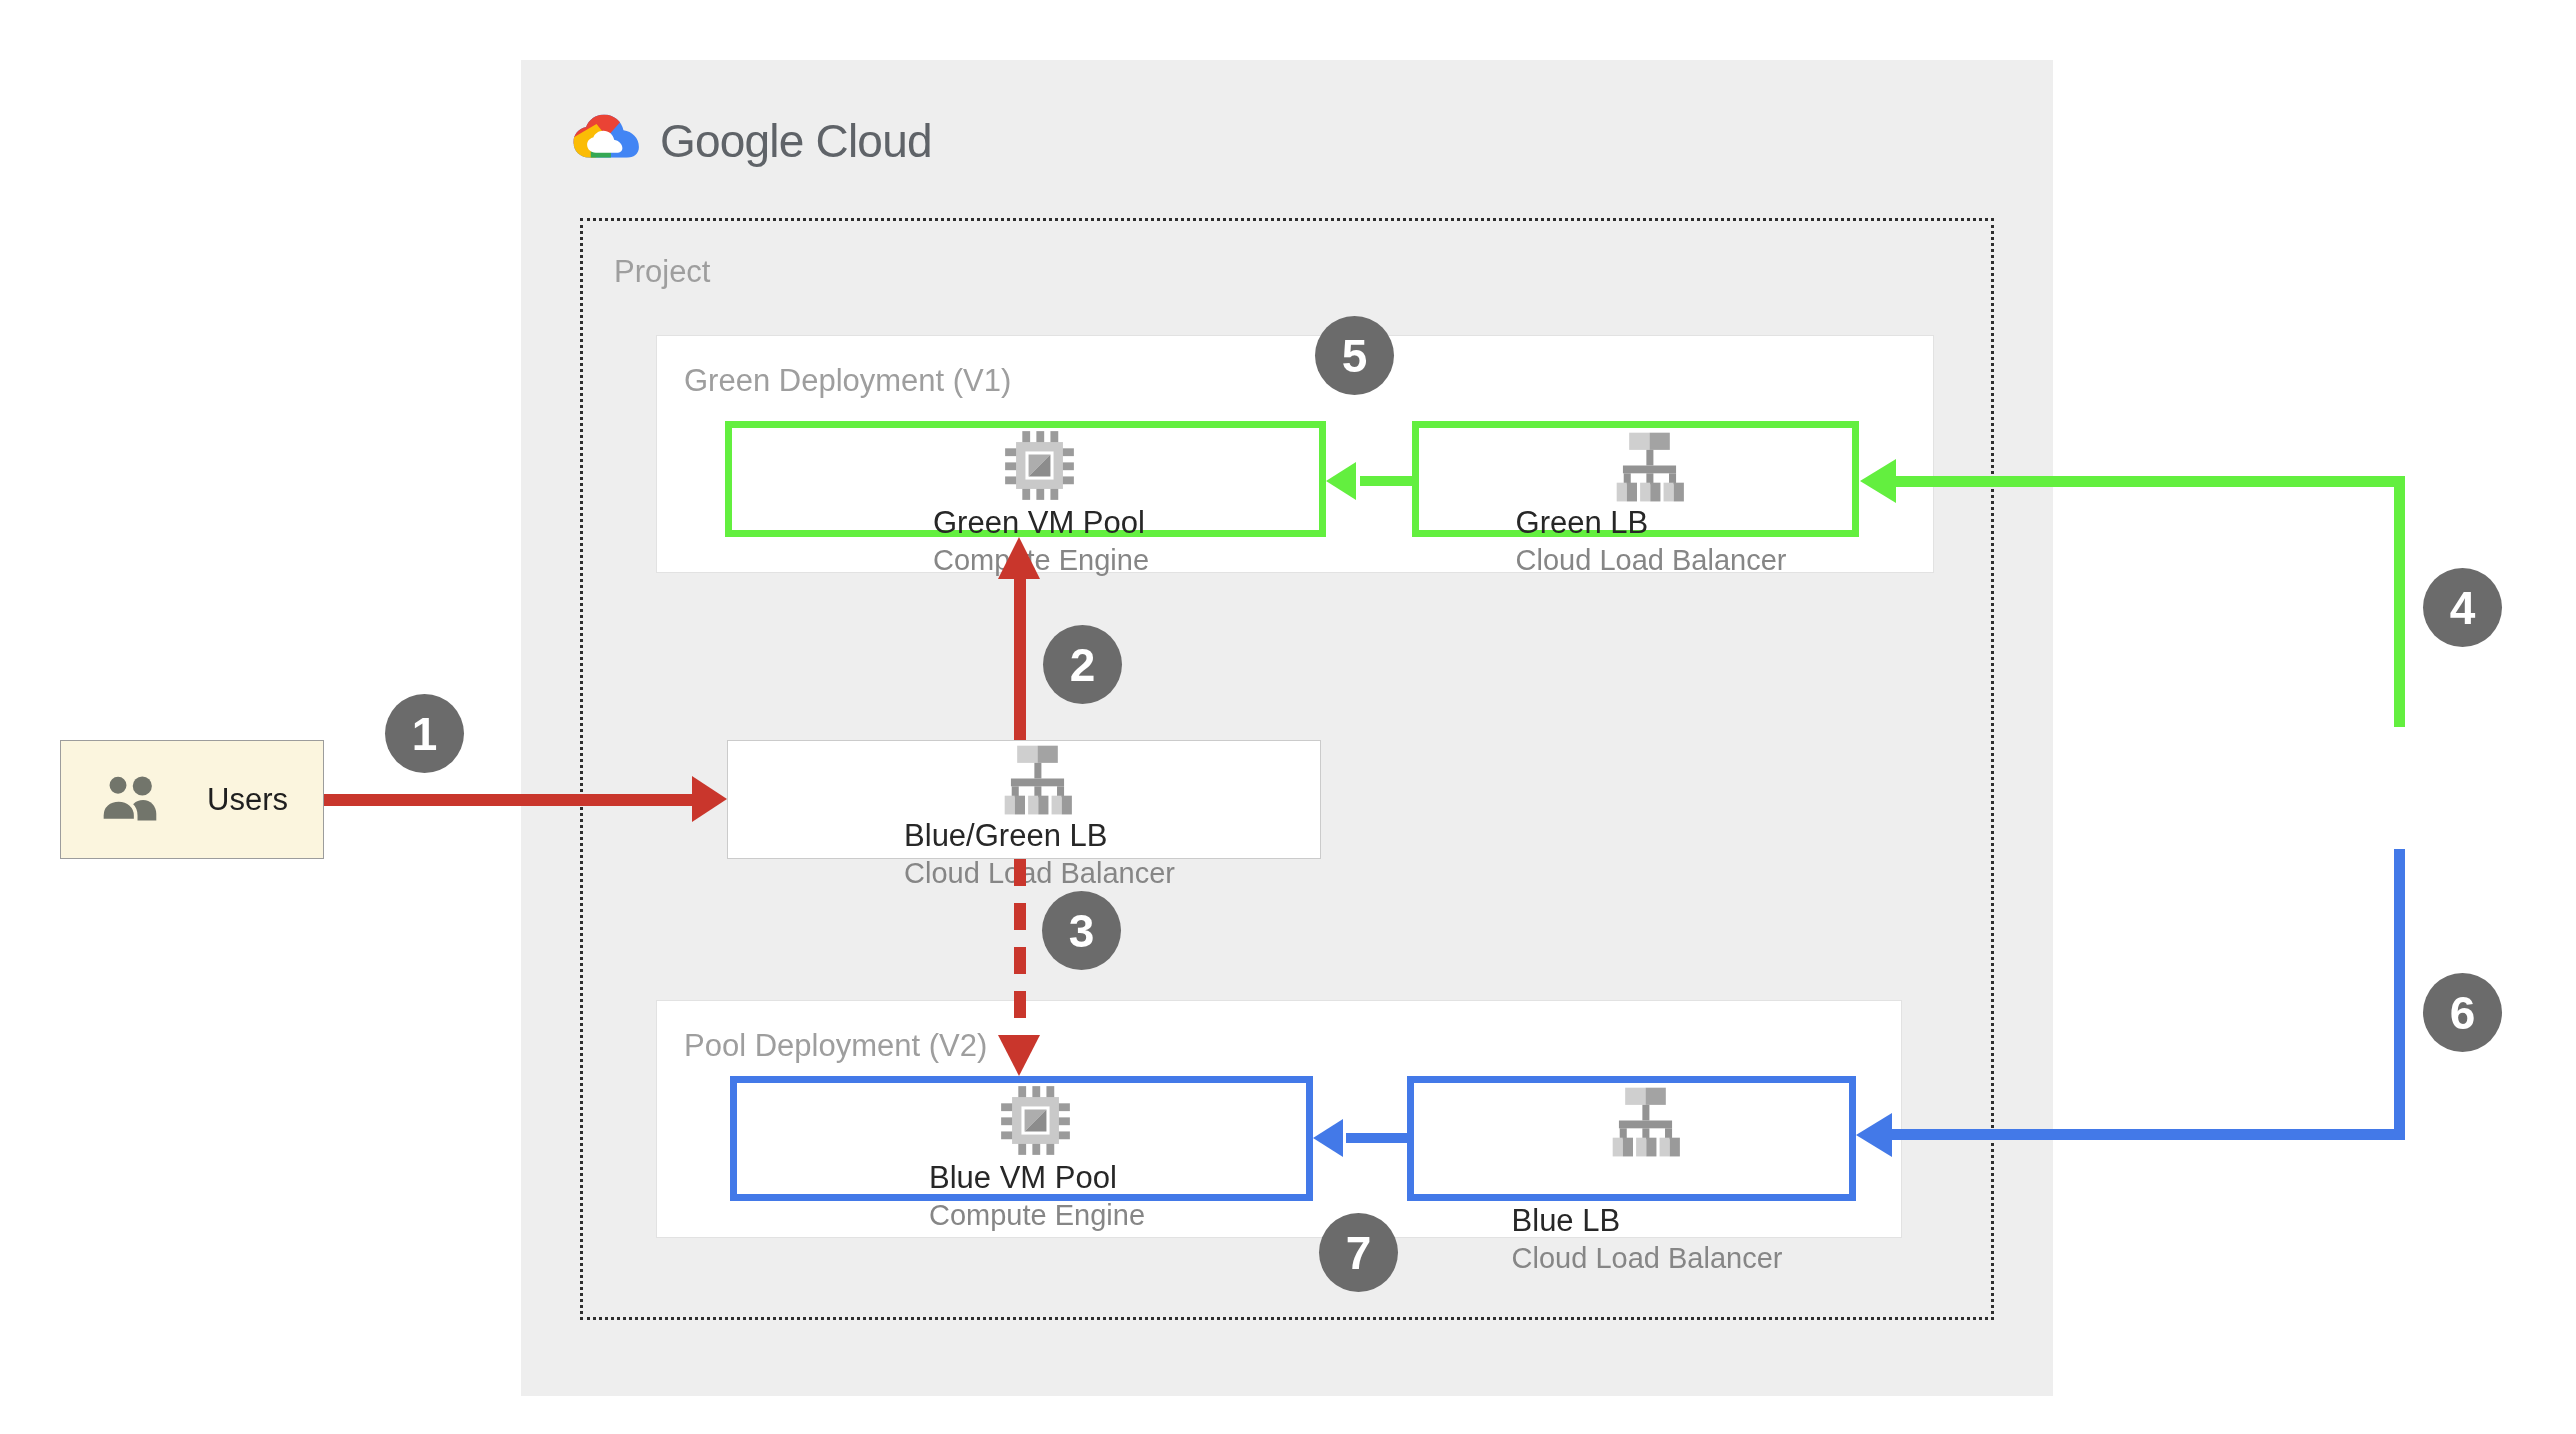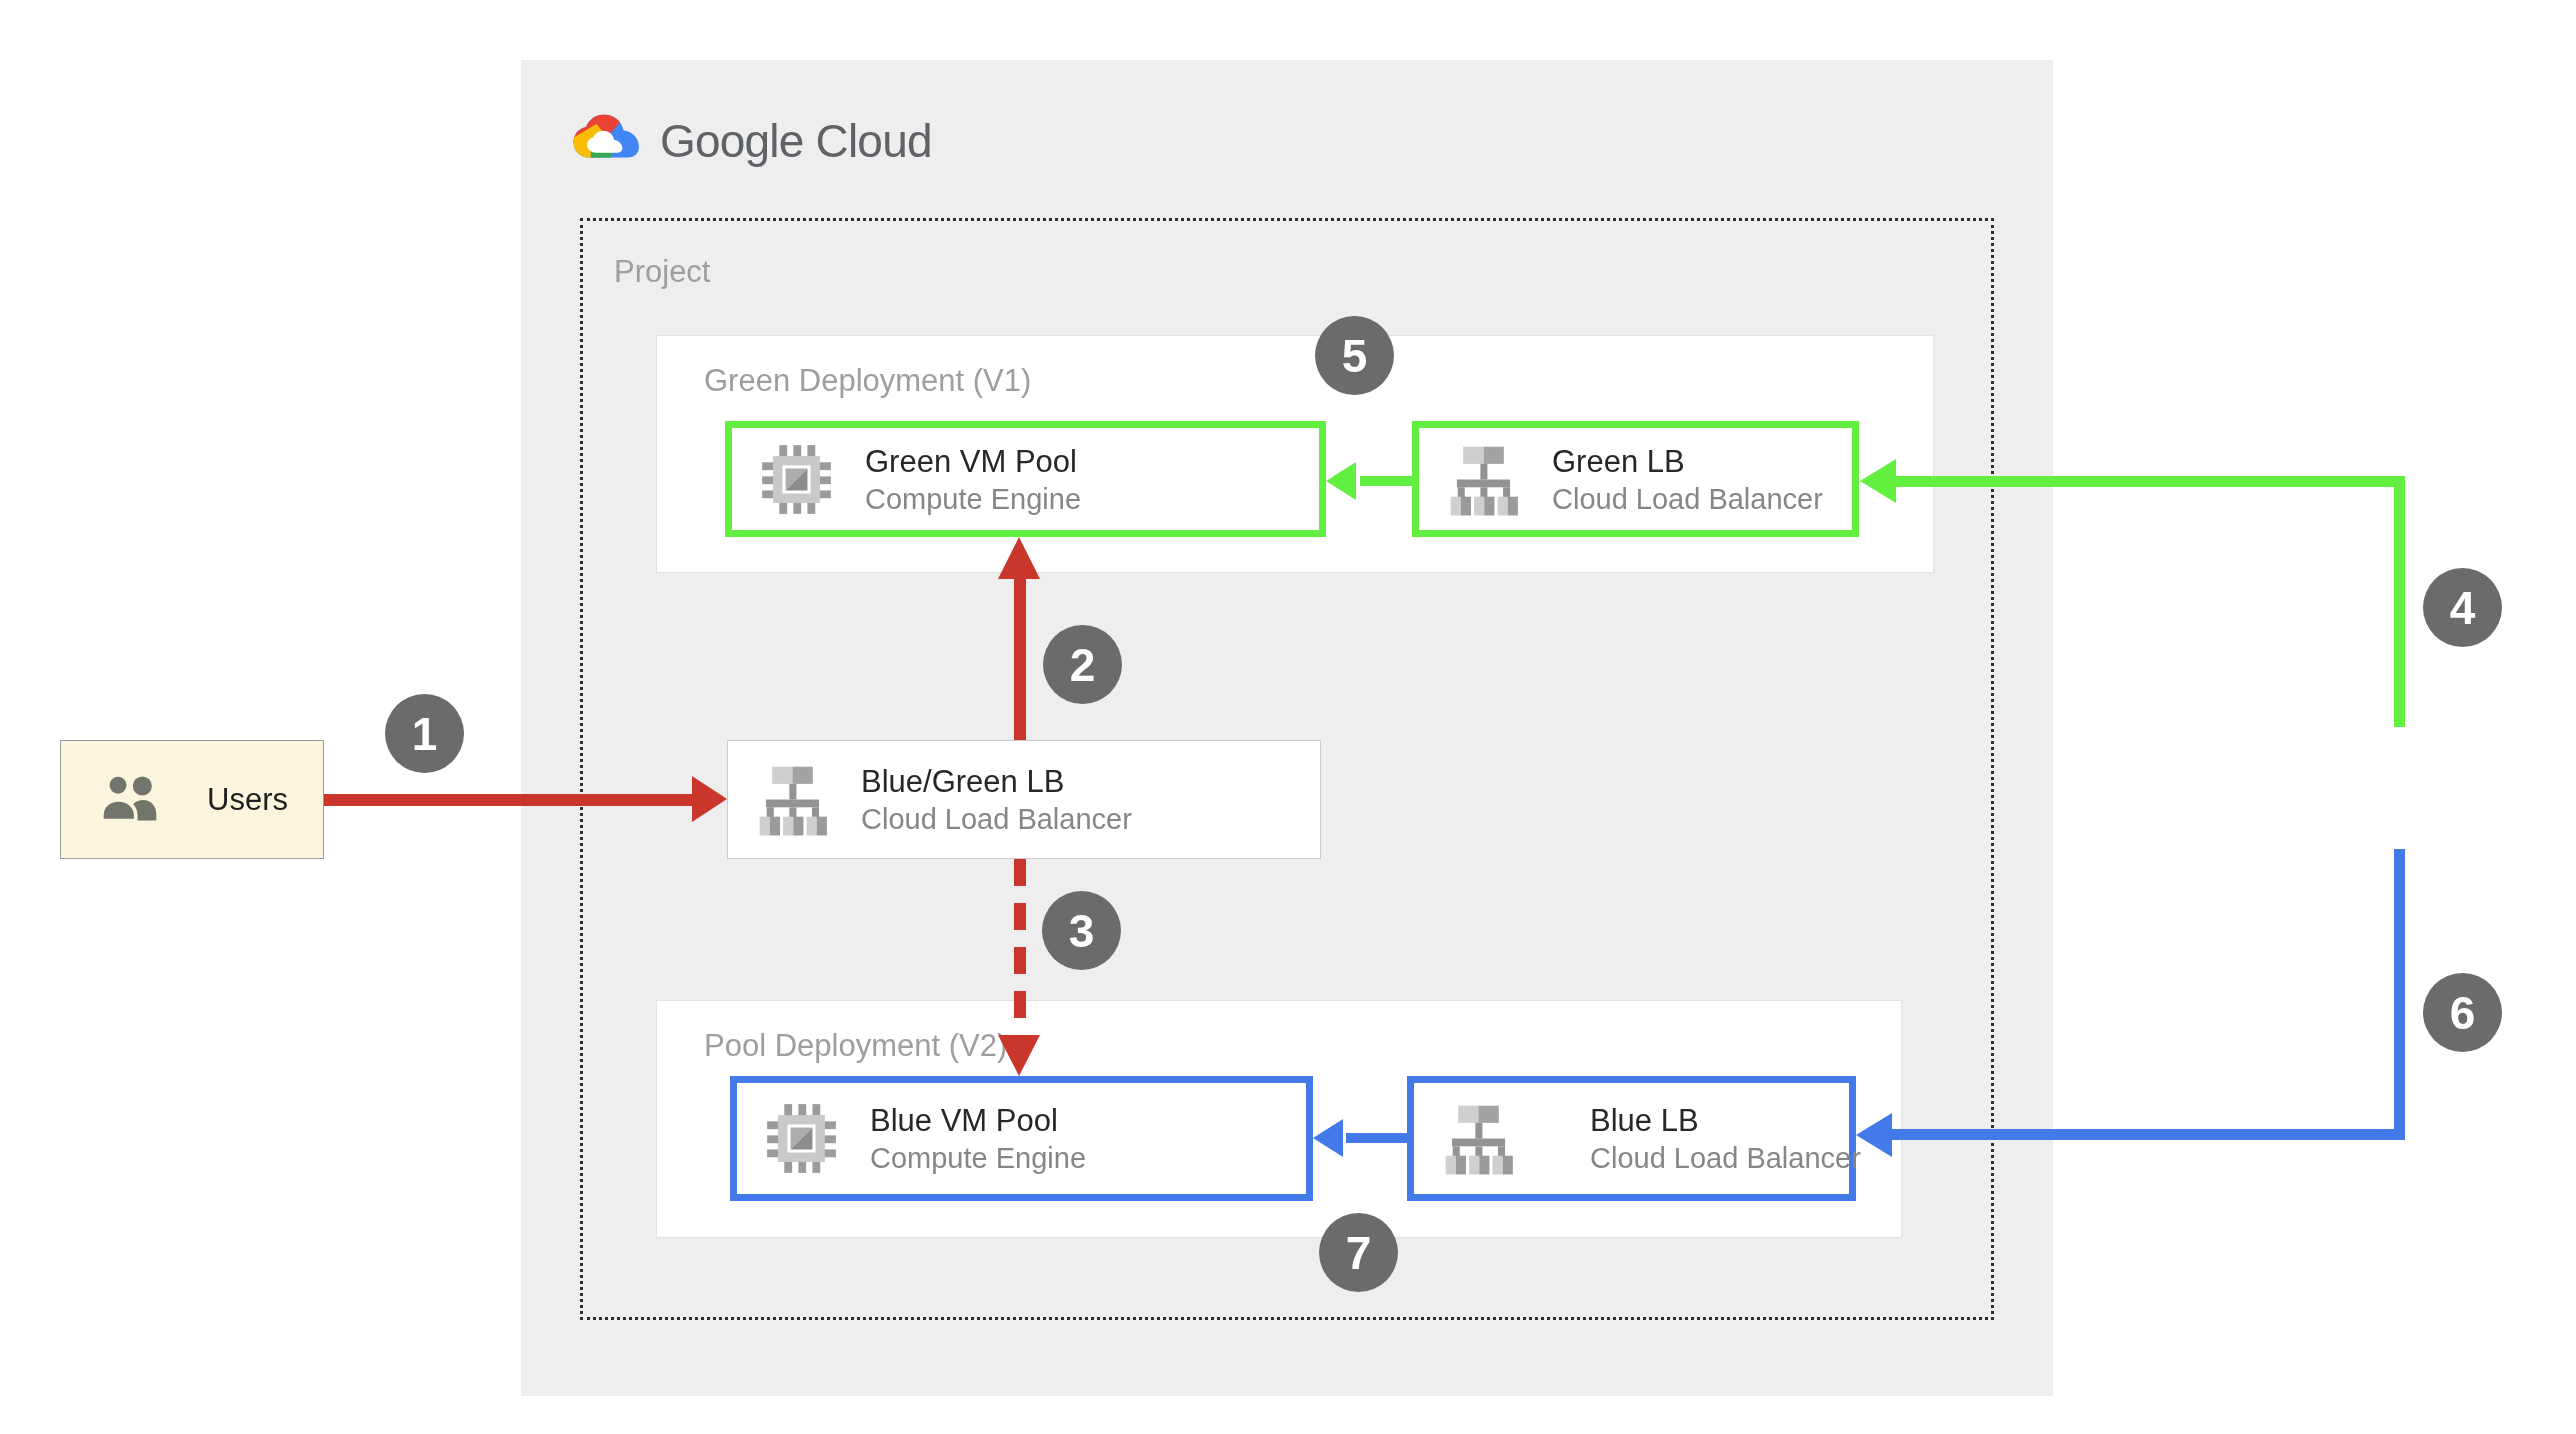--- a/index.html
+++ b/index.html
@@ -12,25 +12,25 @@
   .panel{left:521px;top:60px;width:1532px;height:1336px;background:var(--panel,#EEEEEE);z-index:1;}
 
   .logo{left:572px;top:109px;display:flex;align-items:center;z-index:2;}
   .logo svg{width:72px;height:60px;}
   .logo .wordmark{margin-left:16px;font-size:46px;letter-spacing:-0.8px;color:var(--logo-gray,#5F6368);}
 
   .project{left:580px;top:218px;width:1414px;height:1102px;border:3.1px dotted #2e2e2e;z-index:2;}
   .project-label{left:31px;top:33px;font-size:31px;color:var(--label-gray,#9E9E9E);position:absolute;}
 
   .dep{background:#fff;border:1.6px solid #E2E2E2;z-index:3;}
-  .dep-label{position:absolute;left:27px;top:27px;font-size:31px;color:var(--label-gray,#9E9E9E);white-space:nowrap;margin-left:20px;}
+  .dep-label{position:absolute;left:27px;top:27px;font-size:31px;color:var(--label-gray,#9E9E9E);white-space:nowrap;}
   .dep-green{left:656px;top:335px;width:1278px;height:238px;}
   .dep-blue{left:656px;top:1000px;width:1246px;height:238px;}
 
-  .node{display:flex;align-items:center;background:#fff;z-index:4;}
+  .node{display:flex;align-items:center;background:#fff;z-index:4;flex-direction:column;}
   .node .icon{flex:0 0 auto;margin-left:27px;display:flex;}
   .node .icon svg{width:75px;height:75px;}
   .node .text{margin-left:31px;display:flex;flex-direction:column;justify-content:center;}
   .node .title{font-size:31px;color:var(--title-dark,#272727);line-height:39px;white-space:nowrap;}
   .node .subtitle{font-size:29px;color:var(--sub-gray,#868686);line-height:36px;white-space:nowrap;text-align:center;}
   .node-green{border:7px solid var(--green,#63EF3F);}
   .node-blue{border:7px solid var(--blue,#4379E8);}
   .node-plain{border:1.6px solid #CBCBCB;}
   .n-green-vm{left:725px;top:421px;width:601px;height:116px;}
   .n-green-lb{left:1412px;top:421px;width:447px;height:116px;}

